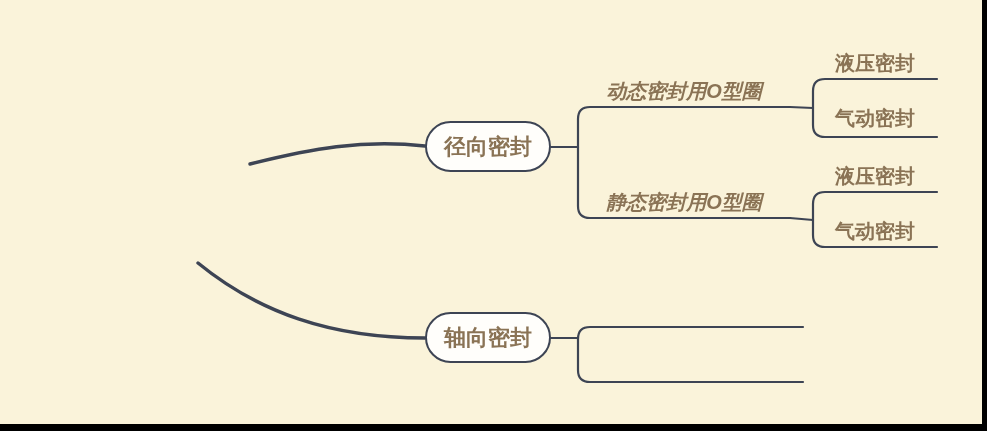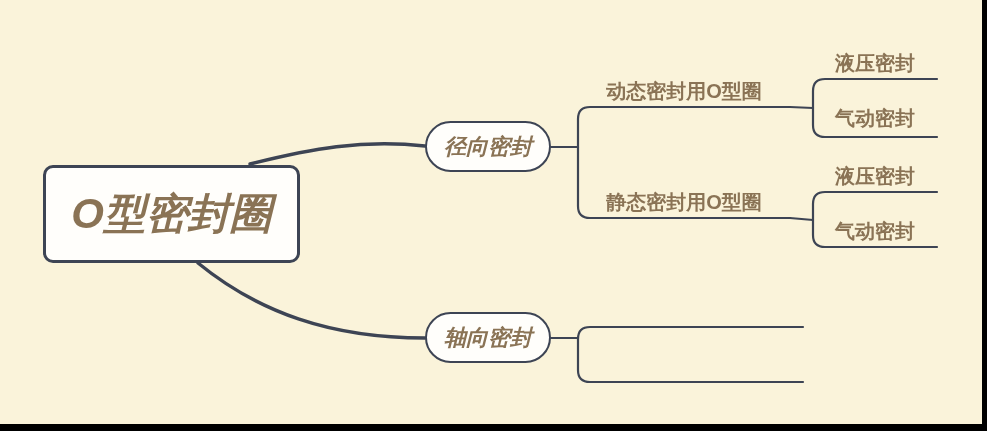--- a/index.html
+++ b/index.html
@@ -21,34 +21,34 @@
     background:var(--bg);
   }
   svg.links{position:absolute;left:0;top:0;pointer-events:none;}
   svg.links path{fill:none;stroke:var(--line);stroke-linecap:round;}
   .curve{stroke-width:3.4px;}
   .wire{stroke-width:2.2px;}
   .node{
     position:absolute;display:flex;align-items:center;justify-content:center;
     background:var(--fill);border:2.5px solid var(--line);
     color:var(--text);box-sizing:border-box;white-space:nowrap;
-    font-weight:600;cursor:default;font-style:italic;
+    font-weight:600;cursor:default;
   }
   .root{
     left:43px;top:165px;width:257px;height:98px;
     border-width:3.5px;border-radius:10px;font-size:42px;
   }
   .pill{width:126px;height:51px;border-radius:26px;font-size:22px;}
   .pill.radial{left:425px;top:121px;}
   .pill.axial{left:425px;top:312px;}
   .lbl{
     position:absolute;height:24px;line-height:24px;text-align:center;
     color:var(--text);font-size:20px;font-weight:600;white-space:nowrap;
   }
-  .mid{left:578px;width:212px;}
+  .mid{left:578px;width:212px;font-style:italic;}
   .leaf-r{left:813px;width:124px;text-align:center;}
   .leaf-b{left:578px;width:225px;}
   .lbl.dyn{top:79px;}
   .lbl.stat{top:190px;}
   .lbl.hyd1{top:51px;}
   .lbl.pneu1{top:106px;}
   .lbl.hyd2{top:164px;}
   .lbl.pneu2{top:219px;}
   .lbl.inner{top:299px;}
   .lbl.outer{top:354px;}
@@ -69,21 +69,20 @@
     <path class="wire" d="M 790,107 L 813,108"></path>
     <path class="wire" d="M 937,79 L 825,79 Q 813,79 813,91 L 813,125 Q 813,137 825,137 L 937,137"></path>
 
     <path class="wire" d="M 790,218 L 813,220"></path>
     <path class="wire" d="M 937,192 L 825,192 Q 813,192 813,204 L 813,235 Q 813,247 825,247 L 937,247"></path>
 
     <path class="wire" d="M 551,338 L 578,338"></path>
     <path class="wire" d="M 803,327 L 590,327 Q 578,327 578,339 L 578,370 Q 578,382 590,382 L 803,382"></path>
   </svg>
 
-  <div class="node root">O型密封圈</div>
 
   <div class="node pill radial">径向密封</div>
   <div class="node pill axial">轴向密封</div>
 
   <div class="lbl mid dyn">动态密封用O型圈</div>
   <div class="lbl mid stat">静态密封用O型圈</div>
 
   <div class="lbl leaf-r hyd1">液压密封</div>
   <div class="lbl leaf-r pneu1">气动密封</div>
 

